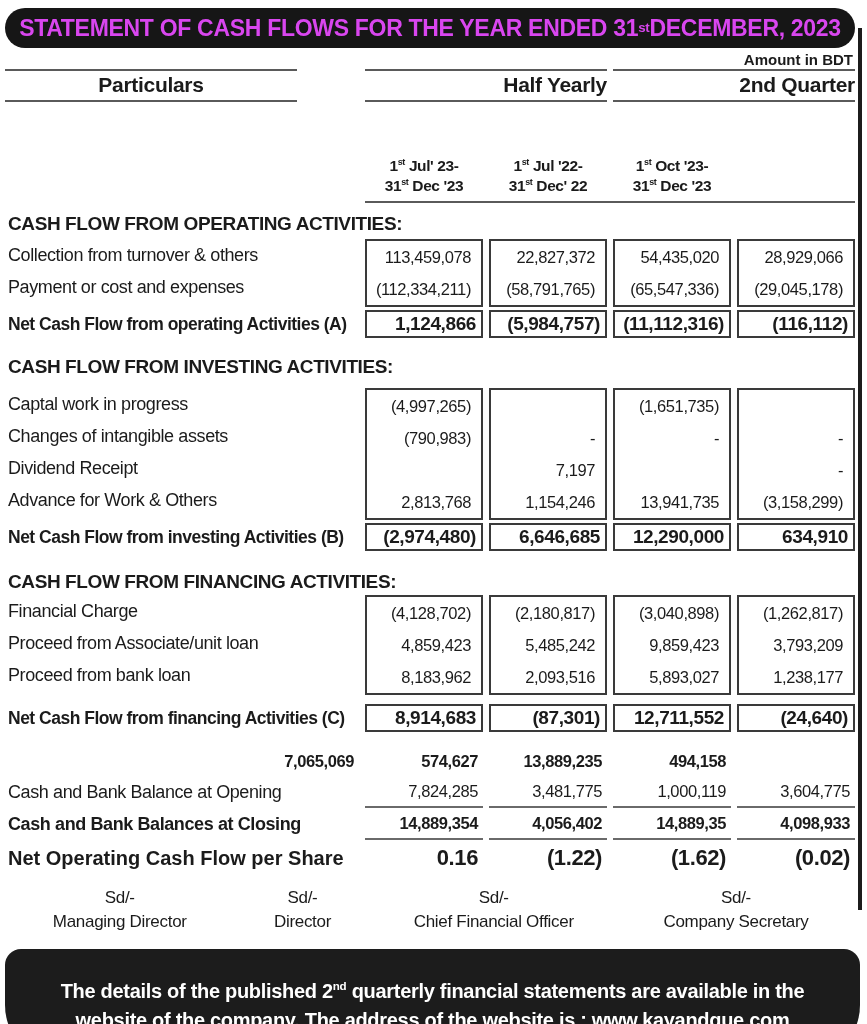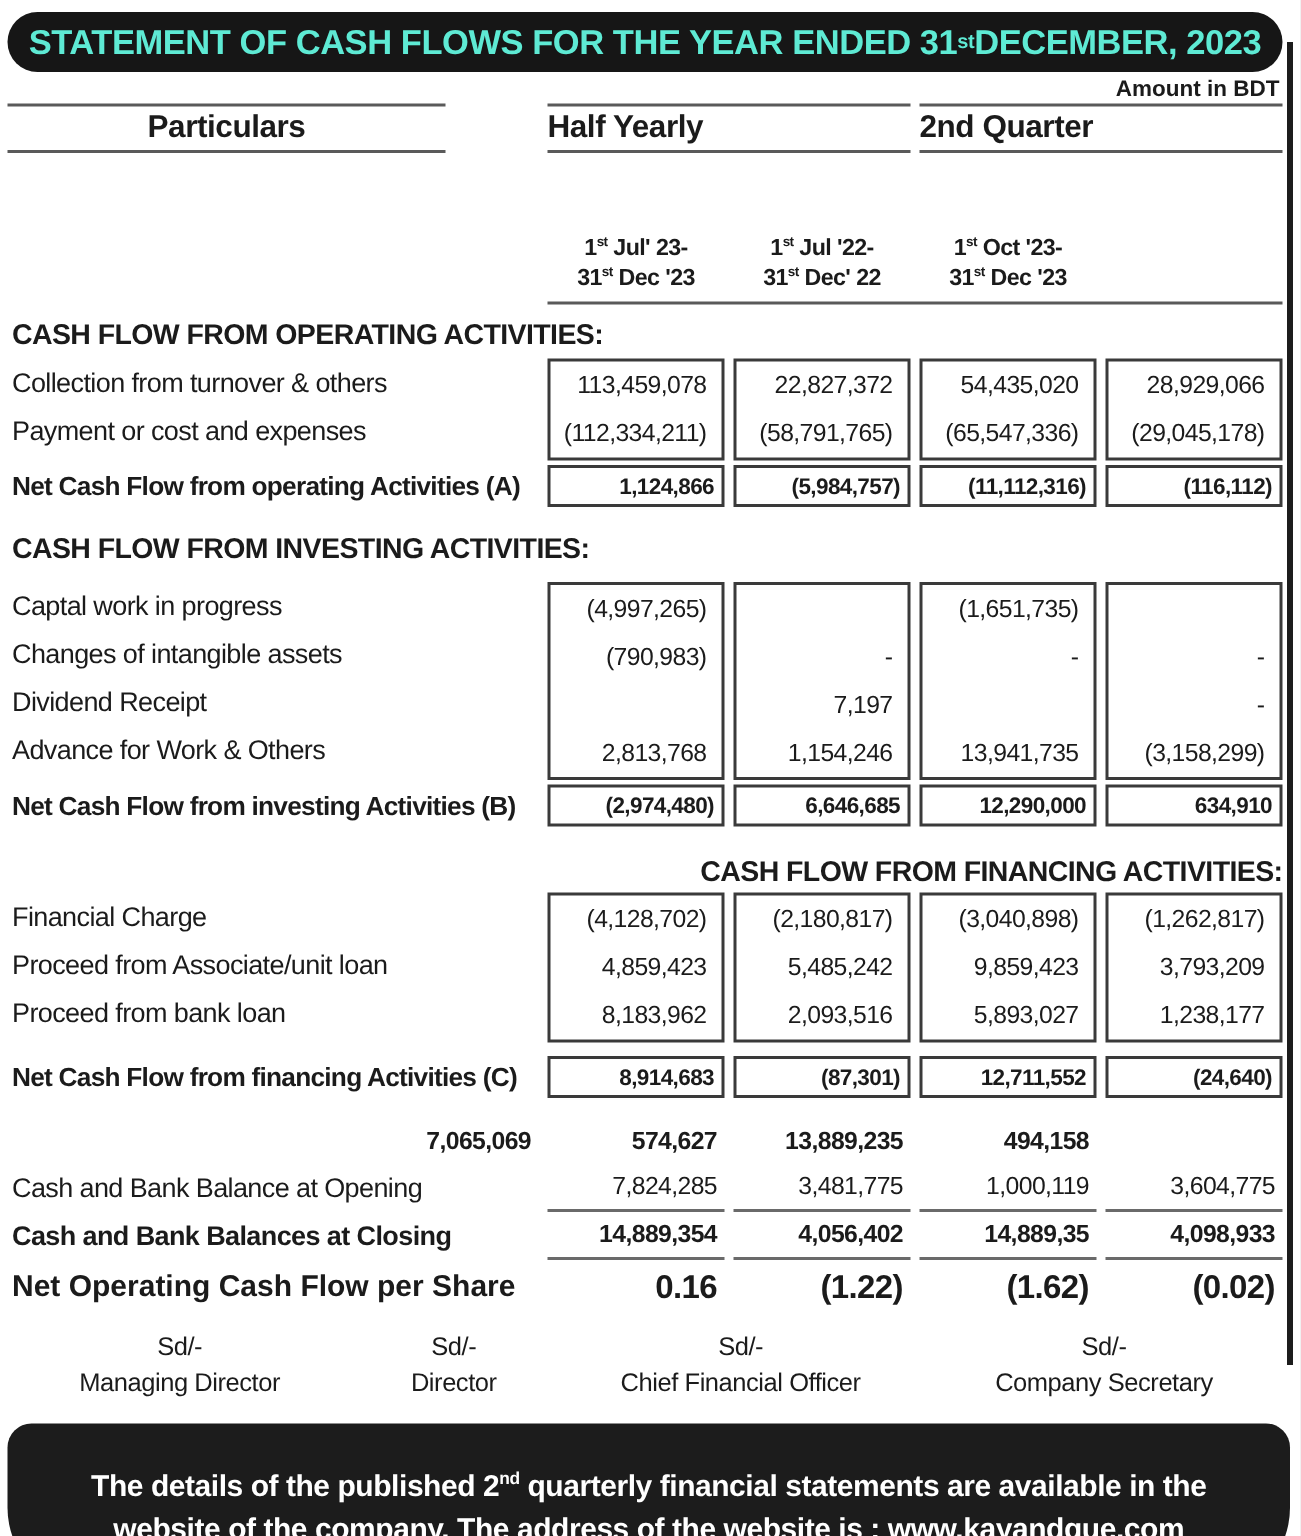--- a/index.html
+++ b/index.html
@@ -7,56 +7,56 @@
     width:867px; height:1024px; background:#ffffff; position:relative;
     font-family:"Liberation Sans", sans-serif; color:#1b1b1b; overflow:hidden;
     margin:0 auto;
   }
   .edge-line { position:absolute; right:5px; top:28px; width:4px; height:882px; background:#1c1c1c; }
   .content { padding:8px 12px 0 5px; }
 
   .title-bar {
     height:40px; background:#161616; border-radius:21px;
     display:flex; align-items:center; justify-content:center;
-    color:#5eead4; font-weight:bold; font-size:23px; letter-spacing:-0.3px; white-space:nowrap;
+    color:#d946ef; font-weight:bold; font-size:23px; letter-spacing:-0.3px; white-space:nowrap;
   }
   sup { font-size:0.58em; line-height:0; vertical-align:super; }
 
   .amount-note { text-align:right; font-weight:bold; font-size:15px; padding:3px 2px 1px 0; height:17px; }
 
   .grid5 { display:grid; grid-template-columns:354px repeat(4,118px); column-gap:6px; }
 
   
   .head-grid { margin-bottom:10px; }
   .p-cell {
     border-top:2px solid #5a5a5a; border-bottom:2px solid #5a5a5a;
     font-weight:bold; font-size:21px; text-align:center; padding:2px 0 3px;
     margin-right:62px; letter-spacing:-0.3px;
   }
   .g-cell {
     border-top:2px solid #5a5a5a; border-bottom:2px solid #5a5a5a;
-    font-weight:bold; font-size:21px; text-align:left; padding:2px 0 3px; letter-spacing:-0.3px;
+    font-weight:bold; font-size:21px; text-align:right; padding:2px 0 3px; letter-spacing:-0.3px;
   }
   .gc1 { grid-column:2/4; } .gc2 { grid-column:4/6; }
   .d-cell { text-align:center; font-weight:bold; font-size:15.5px; line-height:20px; padding:6px 0 5px; letter-spacing:-0.4px; white-space:nowrap;margin-top:48px; }
   .d-rule { grid-column:2/6; border-bottom:2px solid #5a5a5a; }
 
   .sec-heading { font-weight:bold; font-size:19px; letter-spacing:-0.4px; padding:0 0 0 3px; }
   .mt18 { margin-top:18px; } .mt20 { margin-top:20px; }
-  .mb4 { margin-bottom:4px; } .mb10 { margin-bottom:10px; } .mb2 { margin-bottom:2px;text-align:right; }
+  .mb4 { margin-bottom:4px; } .mb10 { margin-bottom:10px; } .mb2 { margin-bottom:2px; }
 
   .lbl { height:32px; line-height:32px; font-size:18px; letter-spacing:-0.4px; padding-left:3px; white-space:nowrap; }
   .vbox { border:2px solid #3a3a3a; }
   .val { height:32px; line-height:32px; font-size:16.5px; letter-spacing:-0.4px; text-align:right; padding-right:10px; white-space:nowrap; }
 
   .net-row { margin-top:3px; align-items:center; }
   .net-lbl { font-weight:bold; font-size:17.5px; letter-spacing:-0.5px; padding-left:3px; white-space:nowrap; }
   .nbox {
     border:2px solid #3a3a3a; height:24px; display:flex; align-items:center; justify-content:flex-end;
-    padding-right:5px; font-weight:bold; font-size:15px; letter-spacing:-0.4px; white-space:nowrap;
+    padding-right:5px; font-weight:bold; font-size:19px; letter-spacing:-0.4px; white-space:nowrap;
   }
   .net-c { margin-top:9px; }
 
   
   .sum-row { align-items:center; }
   .s-lbl { font-size:18px; letter-spacing:-0.4px; padding-left:3px; white-space:nowrap; height:30px; line-height:30px; }
   .s-val { font-size:16.5px; letter-spacing:-0.4px; text-align:right; padding-right:5px; height:30px; line-height:30px; white-space:nowrap; }
   .b { font-weight:bold; }
   .u { border-bottom:2px solid #6a6a6a; }
   .per-share .s-lbl { font-size:20px; height:36px; line-height:36px; letter-spacing:0; }

